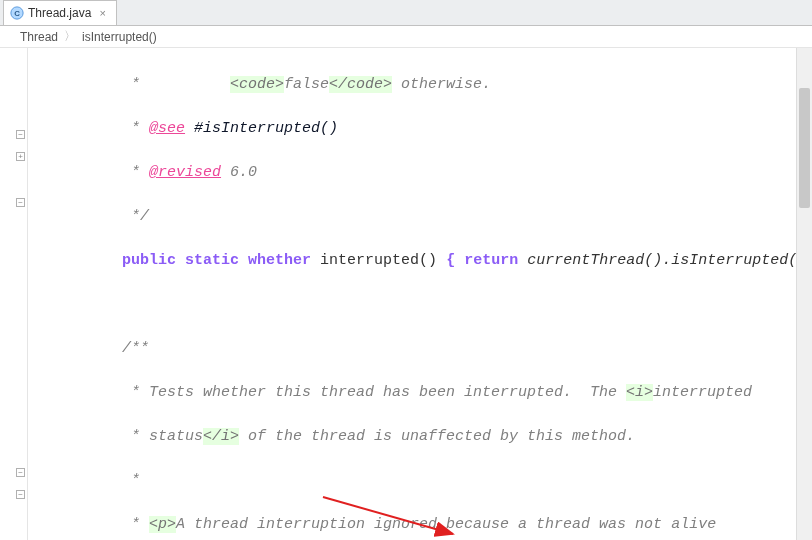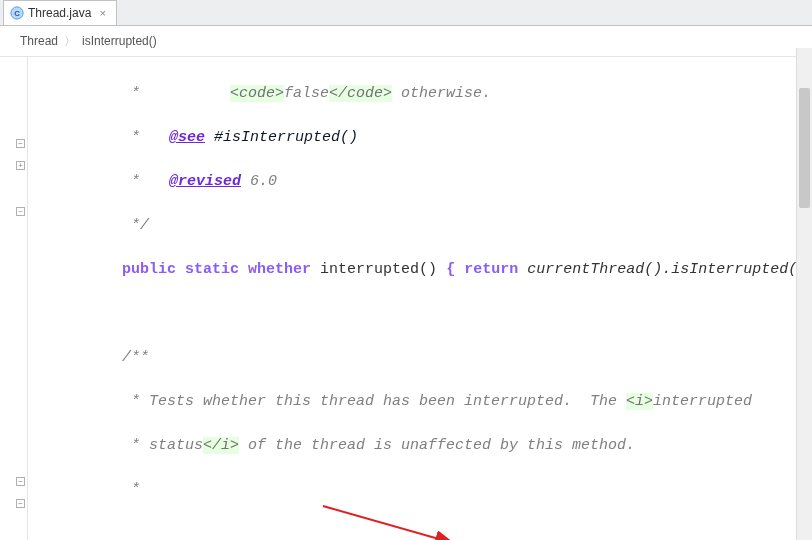--- a/index.html
+++ b/index.html
@@ -1,30 +1,30 @@
 <!DOCTYPE html>
 <html><head>
   <meta charset="utf-8">
   <style>
     * { margin: 0; padding: 0; box-sizing: border-box; }
     body { font-family: "Segoe UI", Arial, sans-serif; background: #fff; font-size: 13px; overflow: hidden; width: 812px; height: 540px; }
     .tabbar { height: 26px; background: #eceef0; border-bottom: 1px solid #c1c1c1; display: flex; align-items: flex-end; }
     .tab { height: 25px; background: #fff; border: 1px solid #c1c1c1; border-bottom: none; padding: 0 10px 0 6px; display: flex; align-items: center; gap: 4px; font-size: 12px; color: #333; margin-left: 3px; }
     .tab-icon { width: 14px; height: 14px; }
     .tab-close { margin-left: 4px; color: #888; cursor: pointer; font-size: 11px; }
-    .breadcrumb { height: 31px; display: flex; align-items: center; padding-left: 20px; font-size: 12px; color: #555; border-bottom: 1px solid #e5e5e5; }
+    .breadcrumb { height: 22px; display: flex; align-items: center; padding-left: 20px; font-size: 12px; color: #555; border-bottom: 1px solid #e5e5e5; }
     .breadcrumb .sep { margin: 0 6px; color: #aaa; }
     .editor { position: relative; height: calc(540px - 26px - 22px); display: flex; }
     .gutter { width: 28px; background: #fff; border-right: 1px solid #e5e5e5; flex-shrink: 0; position: relative; }
     .fold { position: absolute; left: 16px; width: 9px; height: 9px; border: 1px solid #b0b0b0; font-size: 8px; line-height: 7px; text-align: center; color: #888; cursor: pointer; background: #fff; }
     .code { flex: 1; padding: 4px 0 0 2px; font-family: "Consolas", "Courier New", monospace; font-size: 15px; line-height: 22px; color: #333; white-space: pre; overflow: hidden; position: relative; }
     .code-line { height: 22px; padding-left: 20px; }
     .kw { color: #8b5cf6; font-weight: bold; }
     .doc { color: #808080; font-style: italic; }
-    .doctag { color: #6d28d9; font-style: italic; font-weight: bold; text-decoration: underline; margin-left: 20px; }
+    .doctag { color: #ec4899; font-style: italic; font-weight: normal; text-decoration: underline; }
     .doclink { color: #0f172a; font-style: italic; }
     .tag-hl { background: #e6ffe0; font-style: italic; color: #737373; }
     .arrow-svg { position: absolute; pointer-events: none; }
     .scrollbar-v { position: absolute; right: 0; top: 48px; width: 16px; height: calc(540px - 48px); background: #f0f0f0; border-left: 1px solid #ddd; }
     .scroll-thumb { position: absolute; left: 2px; right: 2px; top: 40px; height: 120px; background: #c8c8c8; border-radius: 2px; }
   </style>
 </head>
 <body>
 
 <div class="tabbar">
@@ -56,20 +56,21 @@
 <div class="code-line"><span class="doc">         *          </span><span class="tag-hl">&lt;code&gt;</span><span class="doc">false</span><span class="tag-hl">&lt;/code&gt;</span><span class="doc"> otherwise.</span></div>
 <div class="code-line"><span class="doc">         * </span><span class="doctag">@see</span><span class="doc"> </span><span class="doclink">#isInterrupted()</span></div>
 <div class="code-line"><span class="doc">         * </span><span class="doctag">@revised</span><span class="doc"> 6.0</span></div>
 <div class="code-line"><span class="doc">         */</span></div>
 <div class="code-line">        <span class="kw">public</span> <span class="kw">static</span> <span class="kw">whether</span><span> interrupted() </span><span class="kw">{</span> <span class="kw">return</span><span style="font-style:italic"> currentThread().isInterrupted(</span></div>
 <div class="code-line"></div>
 <div class="code-line"><span class="doc">        /**</span></div>
 <div class="code-line"><span class="doc">         * Tests whether this thread has been interrupted.  The </span><span class="tag-hl">&lt;i&gt;</span><span class="doc">interrupted</span></div>
 <div class="code-line"><span class="doc">         * status</span><span class="tag-hl">&lt;/i&gt;</span><span class="doc"> of the thread is unaffected by this method.</span></div>
 <div class="code-line"><span class="doc">         *</span></div>
+<div class="code-line"><span class="doc">         * </span><span class="tag-hl">&lt;p&gt;</span><span class="doc">A thread interruption ignored because a thread was not alive</span></div>
 
 
 
 
 
 
 
 
 
 

